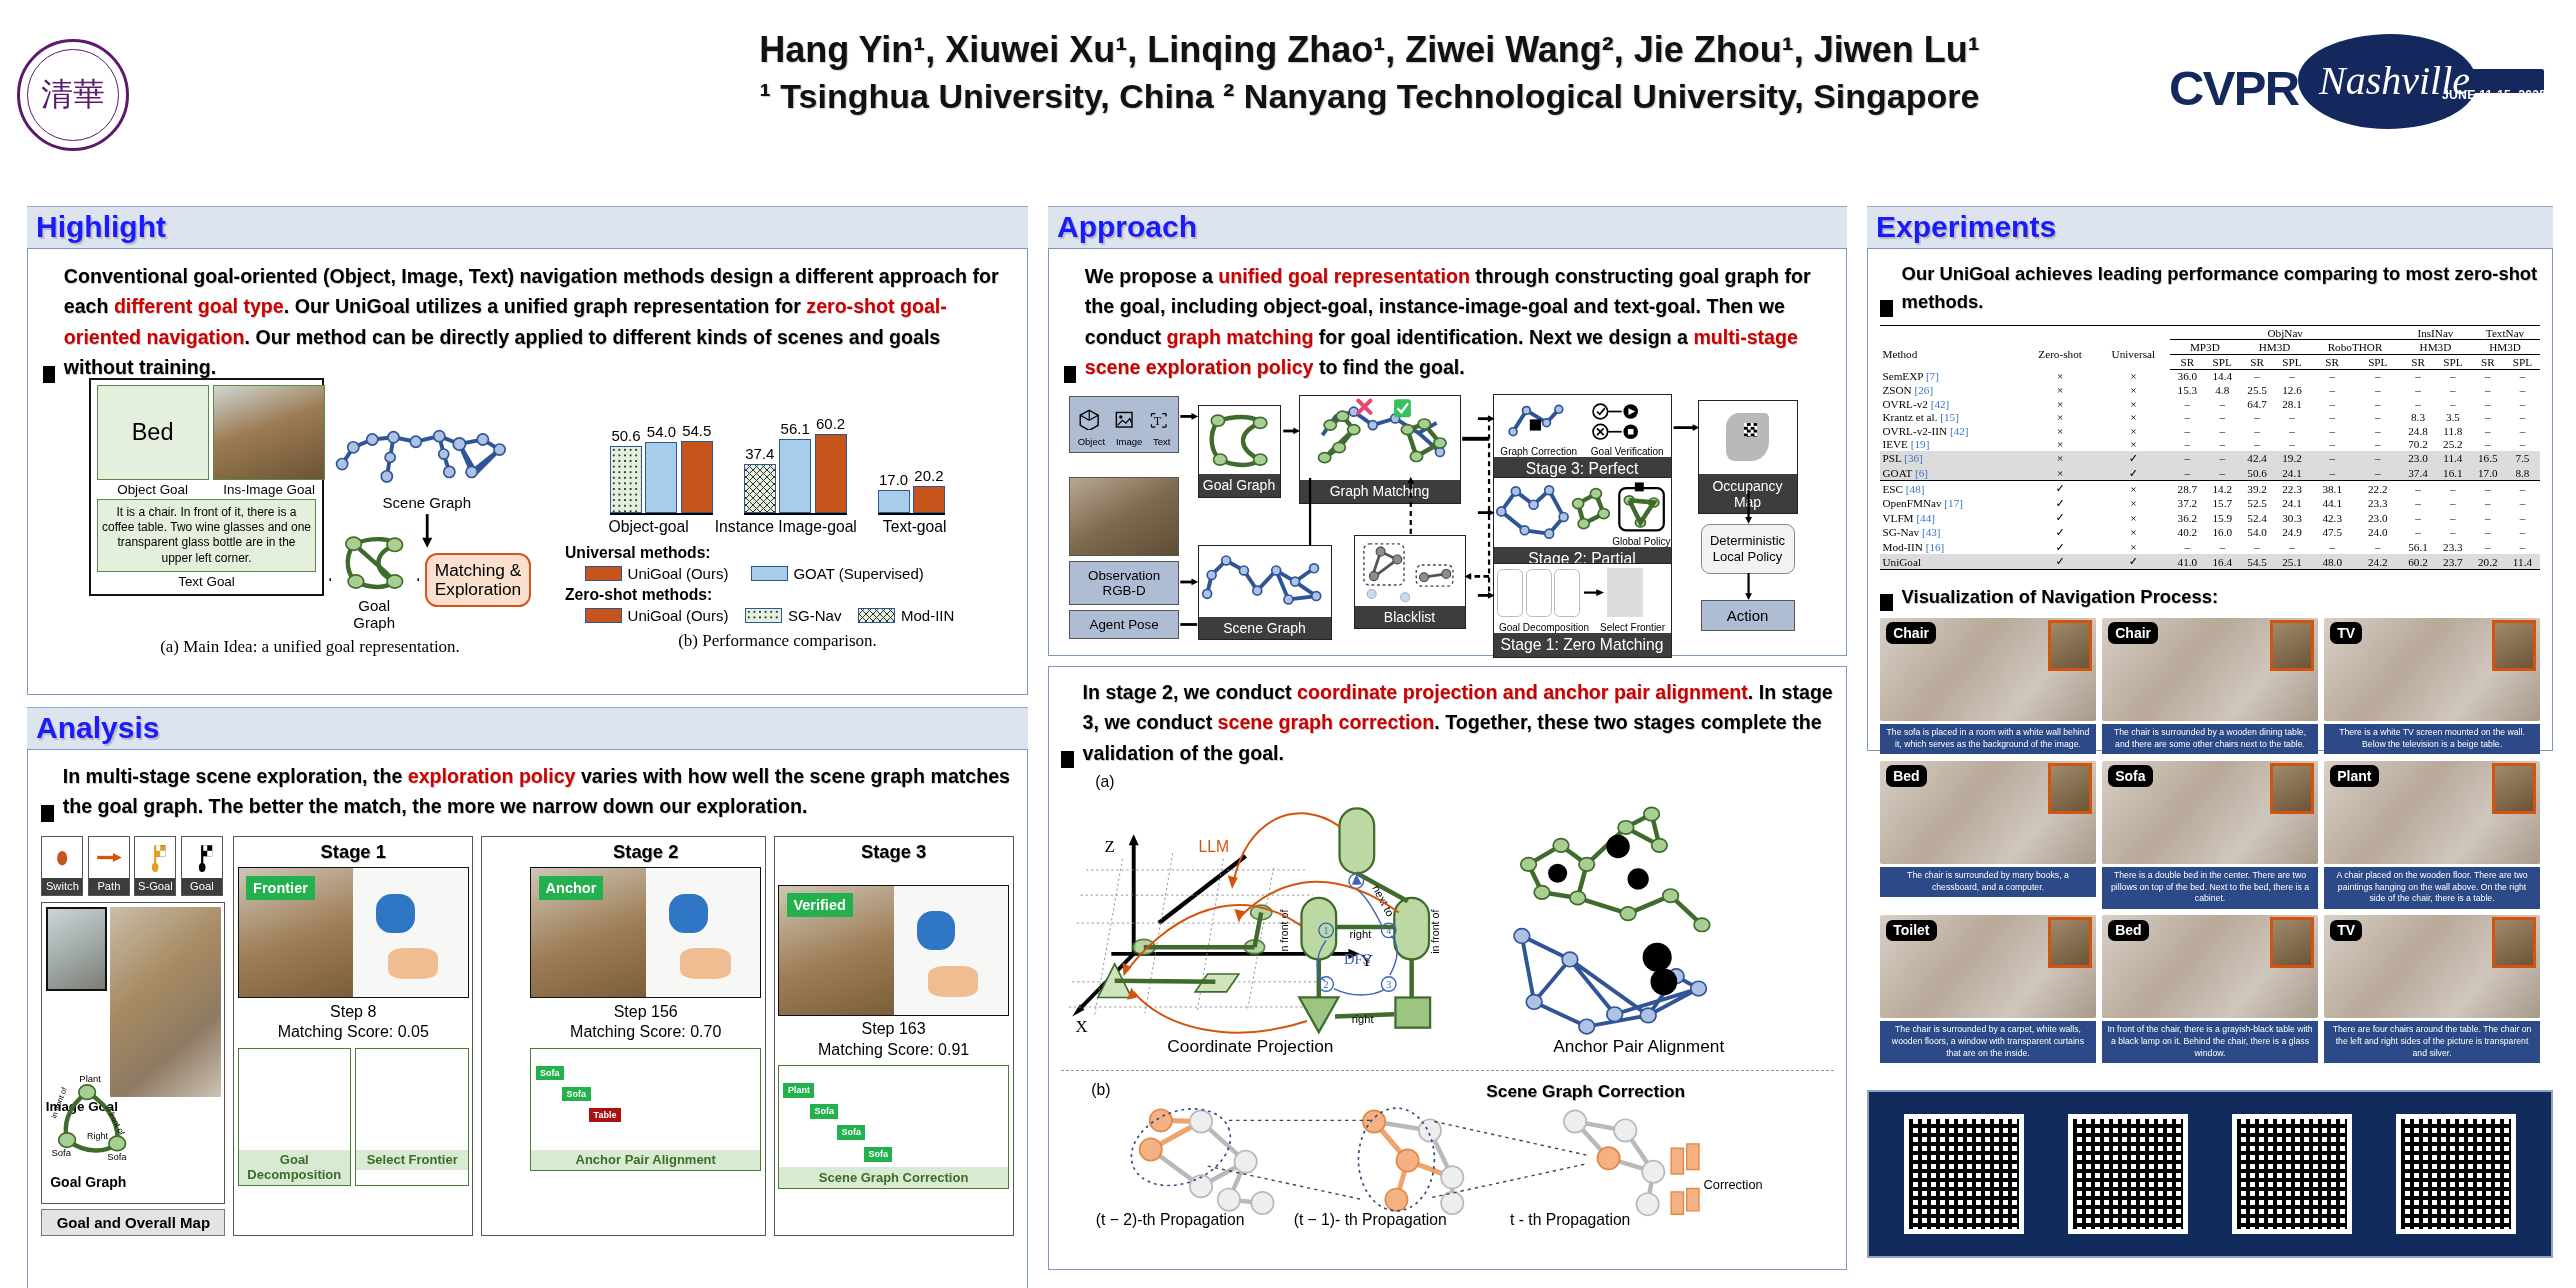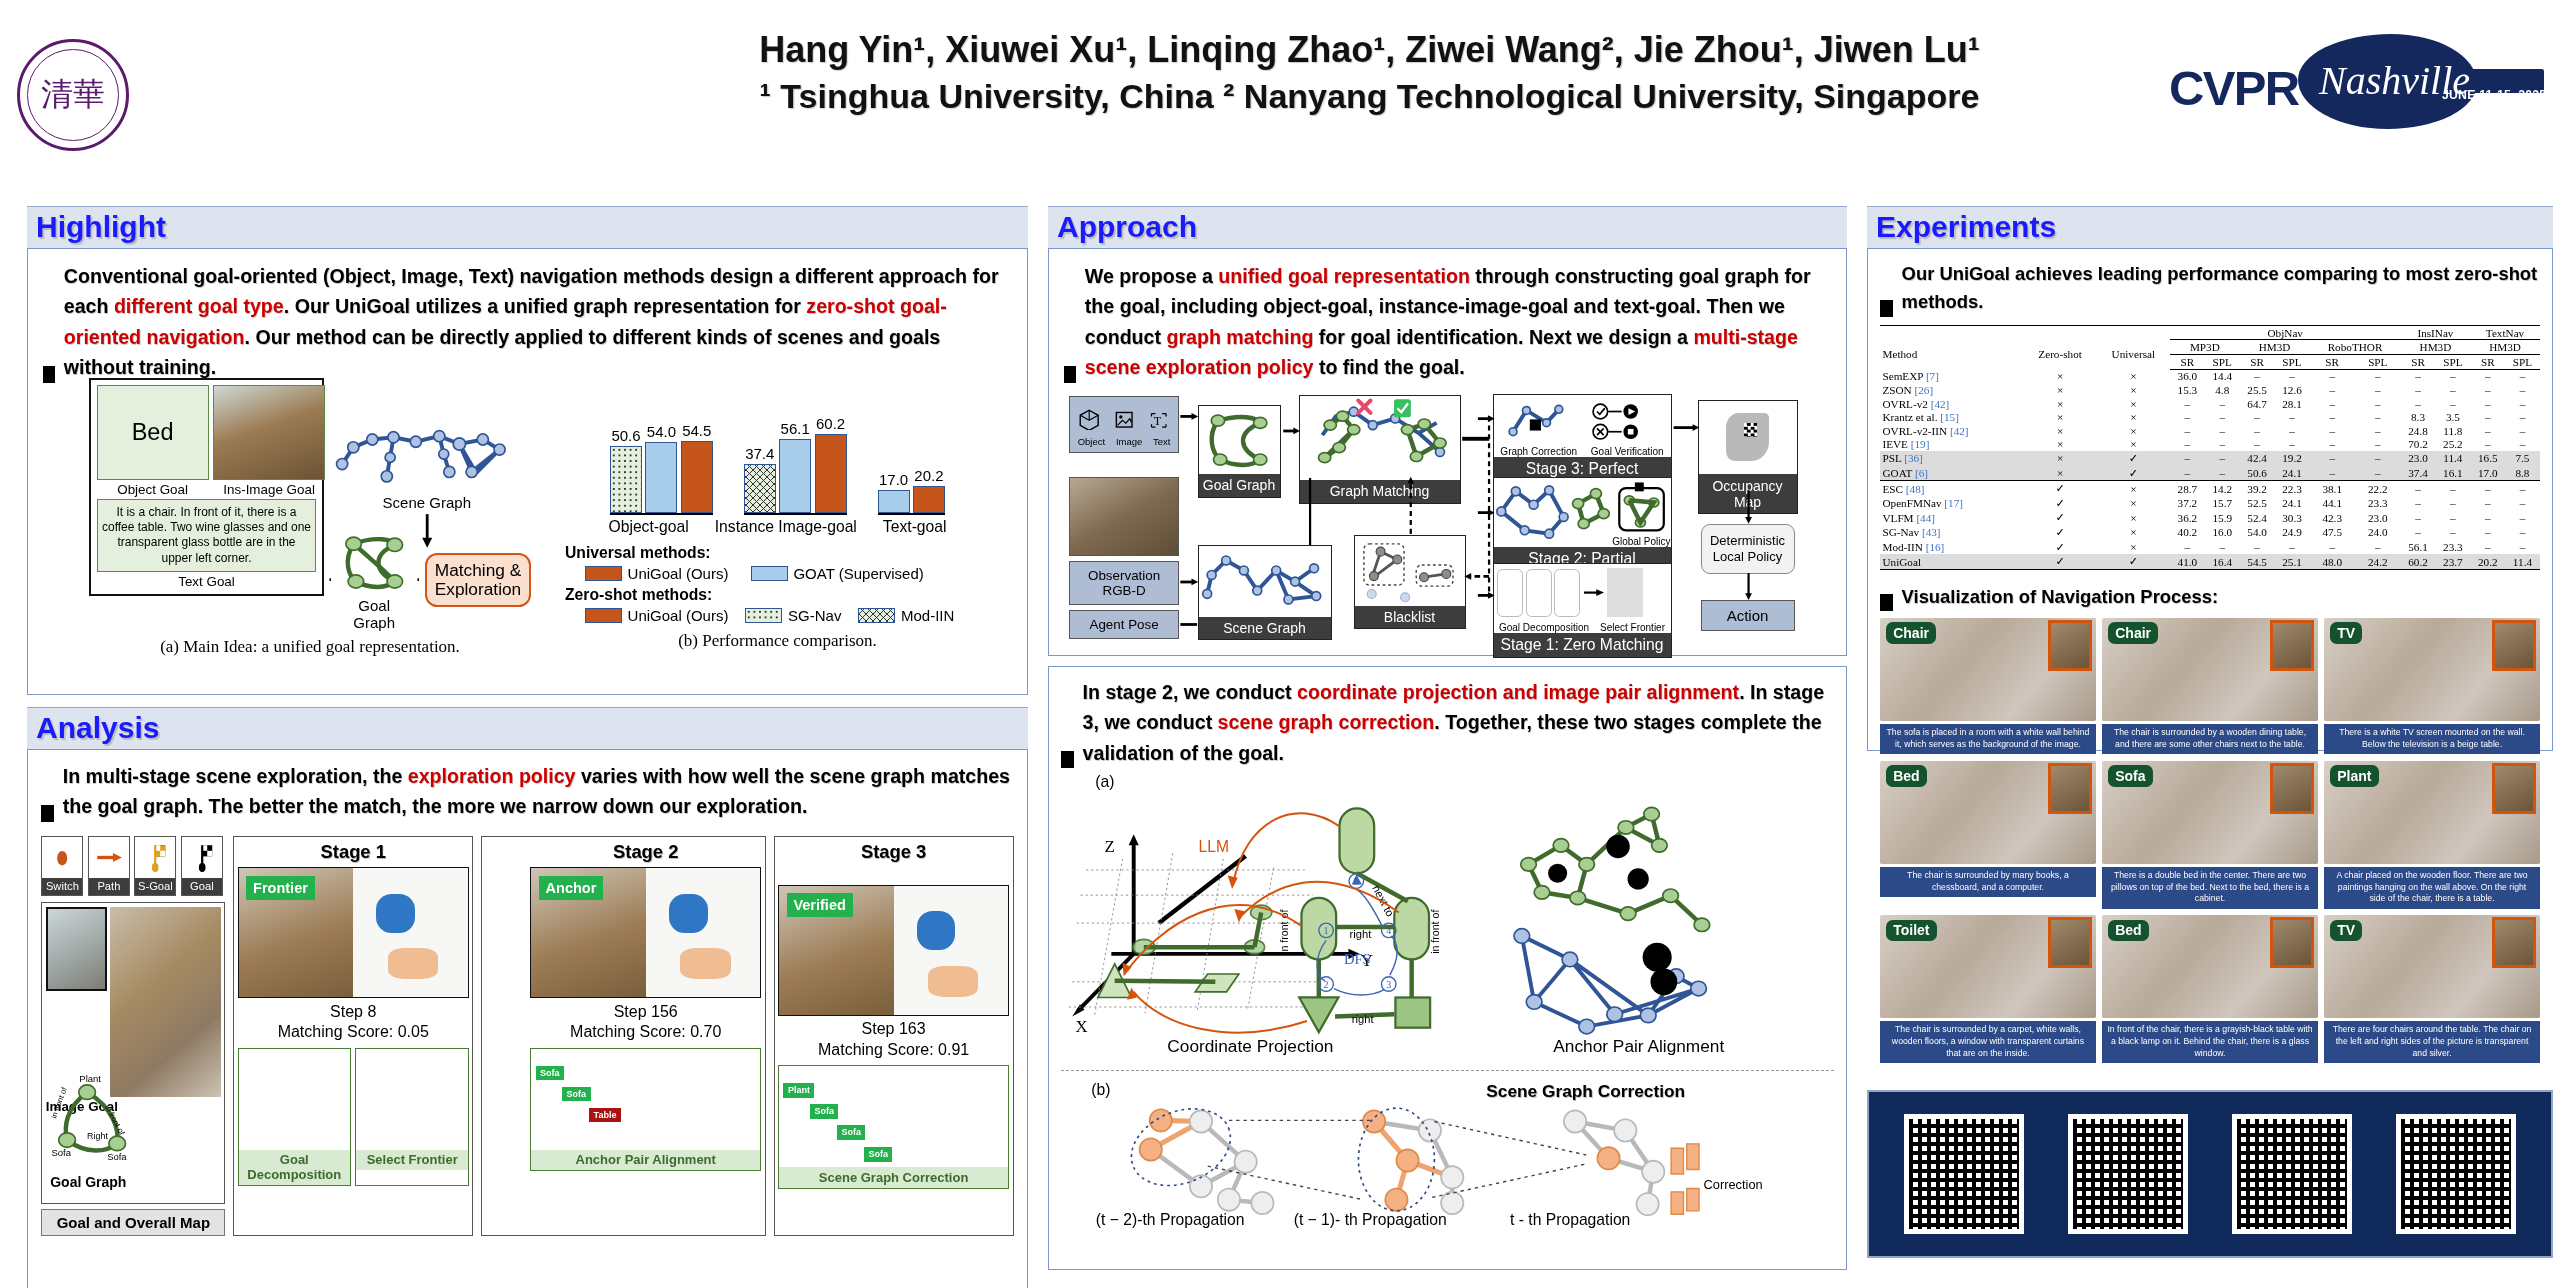--- a/index.html
+++ b/index.html
@@ -129,21 +129,21 @@
   .t-rule-top td { border-top:1.4px solid #000; }
   .t-thin td, .t-thin th { border-bottom:0.7px solid #000; }
   .methcol { text-align:left !important; padding-left:2.2px !important;}
   .cite { color:#3b74c4; }
   .hl-row td { background:#dcdcdc; }
   .bold td, td.bold { font-weight:bold; }
   .ul-span { border-bottom:0.7px solid #000; }
   .viz-cell { position:relative; }
   .viz-map { height:103px; background:linear-gradient(130deg,#d8cfc6,#b8a999 40%,#cfc6bd 70%,#a89a8a);
         border-radius:1.7px; }
-  .viz-tag { position:absolute; left:5.6px; top:4.5px; background:#14532d; color:#fff; font-size:14px;
+  .viz-tag { position:absolute; left:5.6px; top:4.5px; background:#000000; color:#fff; font-size:14px;
         font-weight:bold; padding:2.8px 7.3px; border-radius:6.7px;}
   .viz-thumb { position:absolute; right:3.4px; top:2.2px; width:44px; height:51px;
         border:3.4px solid #d2540d; background:linear-gradient(150deg,#a08a6d,#6b5438); }
   .viz-cap { background:#2b4a87; color:#fff; font-size:8.7px; text-align:center; padding:3.4px 4.5px;
         line-height:1.35; margin-top:2.8px;}
 
   #qr-panel { position:absolute; left:1867px; top:1090px; width:686px; height:168px;
         background:#112a5c; border:2.2px solid #8fa5c8; display:flex; align-items:center;
         justify-content:space-around; padding:0 13.4px; }
   .qr { width:120px; height:120px; background:#fff; padding:5px; }
@@ -741,21 +741,21 @@
           <polygon points="620,148 614,160 626,160" fill="#000"></polygon>
         <line x1="760" y1="326" x2="726" y2="326" stroke="#000" stroke-width="5" stroke-dasharray="10 6"></line>
           <polygon points="716,326 728,320 728,332" fill="#000"></polygon>
       </svg>
     </div>
   </div>
 
   <div class="panel" id="approach-panel2">
     <div class="bullet">
       <div class="bsq"></div>
-      <div class="btext" id="ap-text2"><span>In stage 2, we conduct </span><span class="red">coordinate projection and image pair alignment</span><span>. In stage 3, we conduct </span><span class="red">scene graph correction</span><span>. Together, these two stages complete the validation of the goal.</span></div>
+      <div class="btext" id="ap-text2"><span>In stage 2, we conduct </span><span class="red">coordinate projection and anchor pair alignment</span><span>. In stage 3, we conduct </span><span class="red">scene graph correction</span><span>. Together, these two stages complete the validation of the goal.</span></div>
     </div>
 
     <div style="position:relative;margin-top:5.6px;height:291px;">
       <div style="position:absolute;left:34px;top:0;font-size:15.7px;">(a)</div>
       <svg width="755" height="263" style="position:absolute;left:0;top:12.3px;" viewBox="0 0 1350 470">
 
         <line x1="90" y1="300" x2="520" y2="300" stroke="#000" stroke-width="7"></line>
           <polygon points="534,300 514,291 514,309" fill="#000"></polygon>
         <line x1="130" y1="300" x2="130" y2="100" stroke="#000" stroke-width="7"></line>
           <polygon points="130,86 121,106 139,106" fill="#000"></polygon>

